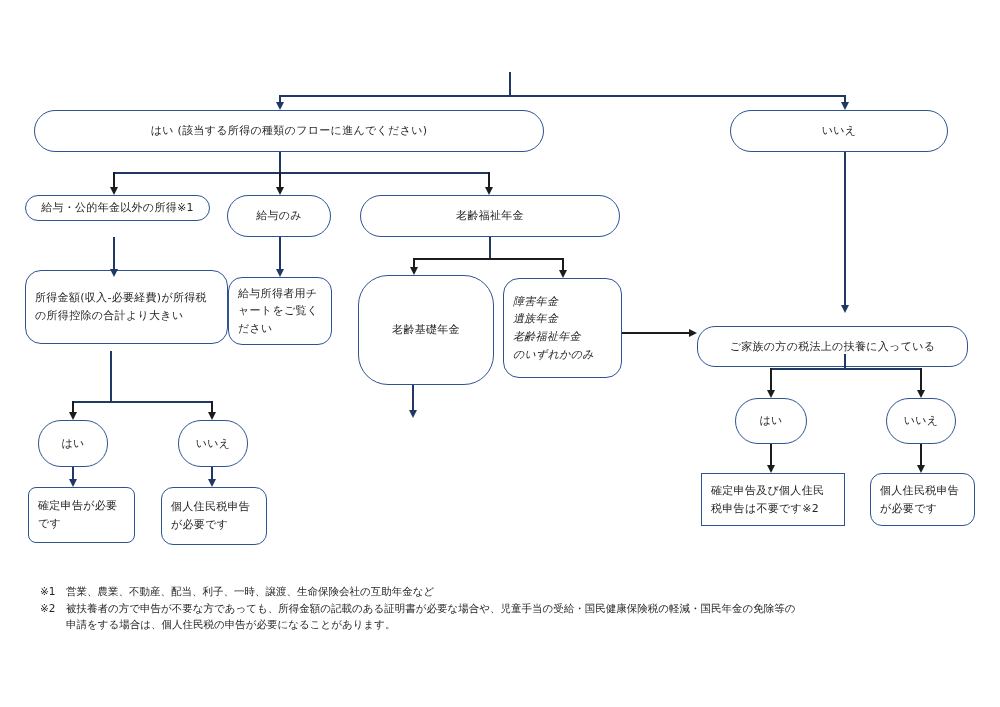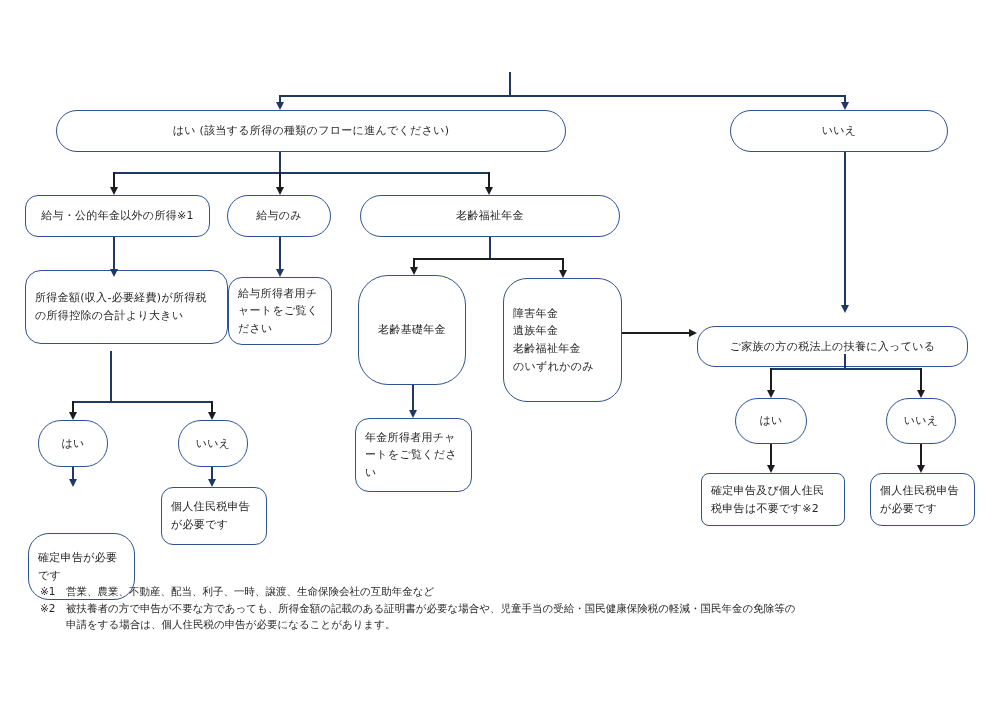--- a/index.html
+++ b/index.html
@@ -45,58 +45,57 @@
   .fn-row{display:flex;align-items:flex-start;margin-bottom:1px;}
   .fn-marker{flex:0 0 26px;}
   .fn-text{white-space:pre-line;}
 </style>
 </head>
 <body>
 
 <div class="canvas">
 
 
-  <div class="node center" style="left:56px;top:110px;width:510px;height:42px;border-radius:21px;">はい (該当する所得の種類のフローに進んでください)</div>
+  <div class="node center" style="left:34px;top:110px;width:510px;height:42px;border-radius:21px;">はい (該当する所得の種類のフローに進んでください)</div>
 
   <div class="node center" style="left:730px;top:110px;width:218px;height:42px;border-radius:21px;">いいえ</div>
 
-  <div class="node center" style="left:25px;top:195px;width:185px;height:42px;border-radius:13px;">給与・公的年金以外の所得※1</div>
+  <div class="node center" style="left:25px;top:195px;width:185px;height:26px;border-radius:13px;">給与・公的年金以外の所得※1</div>
 
   <div class="node center" style="left:227px;top:195px;width:104px;height:42px;border-radius:21px;">給与のみ</div>
 
   <div class="node center" style="left:360px;top:195px;width:260px;height:42px;border-radius:21px;">老齢福祉年金</div>
 
   <div class="node left" style="left:25px;top:270px;width:203px;height:74px;border-radius:16px;">所得金額(収入-必要経費)が所得税の所得控除の合計より大きい</div>
 
   <div class="node left" style="left:228px;top:277px;width:104px;height:68px;border-radius:14px;">給与所得者用チャートをご覧ください</div>
 
-  <div class="node center" style="left:358px;top:275px;width:108px;height:110px;border-radius:30px;">老齢基礎年金</div>
+  <div class="node center" style="left:358px;top:275px;width:136px;height:110px;border-radius:30px;">老齢基礎年金</div>
 
-  <div class="node left pre" style="left:503px;top:278px;width:119px;height:124px;border-radius:24px;">障害年金
+  <div class="node left pre" style="left:503px;top:278px;width:119px;height:100px;border-radius:16px;font-style:italic;">障害年金
 遺族年金
 老齢福祉年金
 のいずれかのみ</div>
 
   <div class="node center" style="left:697px;top:326px;width:271px;height:41px;border-radius:18px;">ご家族の方の税法上の扶養に入っている</div>
 
   <div class="node center" style="left:38px;top:420px;width:70px;height:47px;border-radius:23px;">はい</div>
 
   <div class="node center" style="left:178px;top:420px;width:70px;height:47px;border-radius:23px;">いいえ</div>
 
-  <div class="node left" style="left:355px;top:418px;width:117px;height:74px;border-radius:14px;">年金所得者用チャートをご覧ください</div>
 
   <div class="node center" style="left:735px;top:398px;width:72px;height:46px;border-radius:23px;">はい</div>
 
   <div class="node center" style="left:886px;top:398px;width:70px;height:46px;border-radius:23px;">いいえ</div>
 
-  <div class="node left" style="left:28px;top:487px;width:107px;height:67px;border-radius:21px;margin-top:46px;">確定申告が必要です</div>
+  <div class="node left" style="left:28px;top:487px;width:107px;height:56px;border-radius:8px;">確定申告が必要です</div>
 
   <div class="node left" style="left:161px;top:487px;width:106px;height:58px;border-radius:12px;">個人住民税申告が必要です</div>
 
-  <div class="node left" style="left:701px;top:473px;width:144px;height:53px;border-radius:8px;">確定申告及び個人住民税申告は不要です※2</div>
+  <div class="node left" style="left:701px;top:473px;width:144px;height:53px;border-radius:0;">確定申告及び個人住民税申告は不要です※2</div>
 
   <div class="node left" style="left:870px;top:473px;width:105px;height:53px;border-radius:12px;">個人住民税申告が必要です</div>
 
   <div class="vline navy" style="left:509px;top:72px;height:23px;"></div>
   <div class="hline navy" style="left:279px;top:95px;width:566px;"></div>
   <div class="vline navy end-arrow" style="left:279px;top:95px;height:8px;"></div>
   <div class="vline navy end-arrow" style="left:844px;top:95px;height:8px;"></div>
 
   <div class="vline navy" style="left:279px;top:152px;height:20px;"></div>
   <div class="hline navy" style="left:113px;top:172px;width:376px;"></div>

